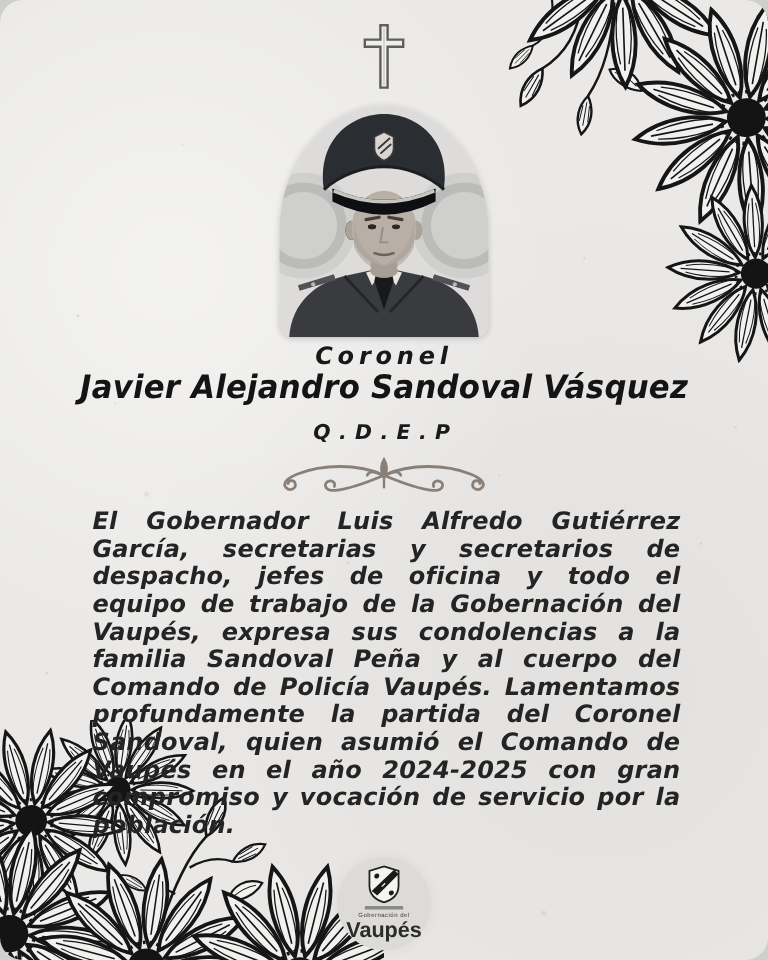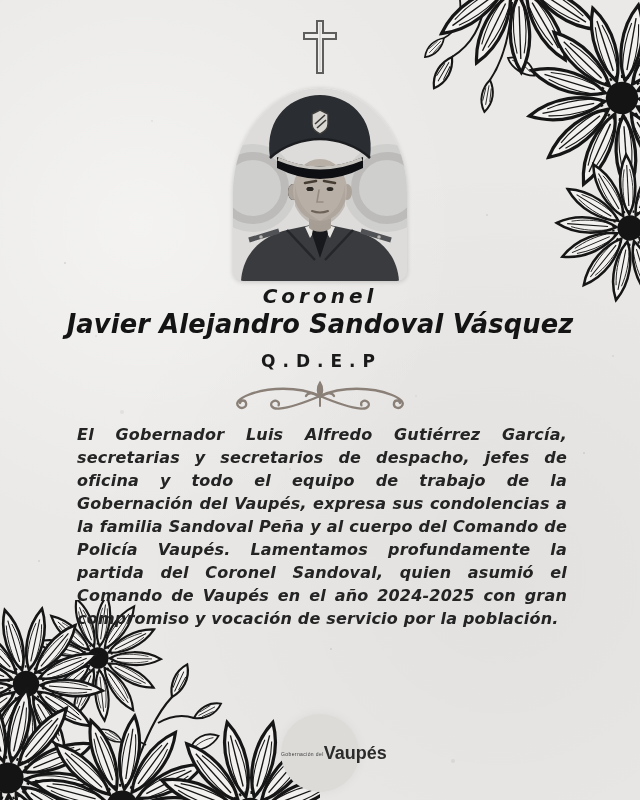--- a/index.html
+++ b/index.html
@@ -3,20 +3,21 @@
 <meta charset="utf-8">
 <style>
   html,body{margin:0;padding:0;background:#cfcfcd;}
   .canvas{
     position:relative;width:640px;height:800px;overflow:hidden;
     font-family:"DejaVu Sans",sans-serif;color:#1f1f1f;
     background:
       radial-gradient(circle at 22% 28%, rgba(255,255,255,.45), transparent 42%),
       radial-gradient(circle at 78% 72%, rgba(0,0,0,.035), transparent 55%),
       #eae9e7;
+    border-radius: 19px;
   }
   .speckles{
     position:absolute;left:0;top:0;width:2px;height:2px;border-radius:50%;
     background:transparent;pointer-events:none;
     box-shadow:
       64px 262px 0 0 rgba(50,50,48,.14), 121px 411px 0 1px rgba(50,50,48,.07),
       38px 560px 0 0 rgba(50,50,48,.12), 210px 702px 0 0 rgba(50,50,48,.10),
       330px 648px 0 0 rgba(50,50,48,.12), 452px 760px 0 1px rgba(50,50,48,.08),
       583px 452px 0 0 rgba(50,50,48,.12), 612px 355px 0 0 rgba(50,50,48,.09),
       486px 214px 0 0 rgba(50,50,48,.10), 151px 120px 0 0 rgba(50,50,48,.08),
@@ -38,33 +39,33 @@
     position:absolute;top:284px;left:0;right:0;text-align:center;
     font-style:italic;font-weight:700;font-size:20px;letter-spacing:4px;color:#181818;
   }
   .name{
     position:absolute;top:308px;left:0;right:0;text-align:center;
     font-style:italic;font-weight:700;font-size:27px;letter-spacing:.2px;color:#141414;
     transform:scaleX(.95);transform-origin:center;white-space:nowrap;
   }
   .qdep{
     position:absolute;top:351px;left:0;right:4px;text-align:center;
-    font-weight:700;font-size:17px;letter-spacing:7px;text-indent:7px;color:#1a1a1a;
+    font-weight:700;font-size:17px;letter-spacing:7px;text-indent:7px;color:#1a1a1a;font-style:italic;
   }
   .divider{position:absolute;top:379px;left:50%;transform:translateX(-50%);}
   .text-block{position:absolute;top:423px;left:77px;width:490px;}
   .text-block p{
     margin:0 0 21px 0;
-    font-style:italic;font-weight:700;font-size:16px;line-height:23px;
+    font-style:italic;font-weight:700;font-size:20px;line-height:23px;
     letter-spacing:.2px;color:#242424;text-align:justify;
   }
   .logo{
     position:absolute;top:714px;left:50%;transform:translateX(-50%);
     width:78px;height:78px;border-radius:50%;background:#dcdbd8;
-    display:flex;flex-direction:row;align-items:center;justify-content:flex-start;
+    display:flex;flex-direction:column;align-items:center;justify-content:flex-start;
     box-shadow:0 0 12px rgba(0,0,0,.05);
   }
   .logo .crest{margin-top:7px;}
   .logo .ribbon{width:32px;height:3px;background:#6f6f6d;opacity:.75;border-radius:1px;margin-top:2px;}
   .logo .org-prefix{font-family:"Liberation Sans",sans-serif;font-size:5px;letter-spacing:.4px;color:#3c3c3c;margin-top:2px;white-space:nowrap;}
   .logo .org-name{font-family:"Liberation Sans",sans-serif;font-weight:700;font-size:18px;color:#2b2b2b;line-height:18px;margin-top:0px;}
 </style>
 </head>
 <body>
 

